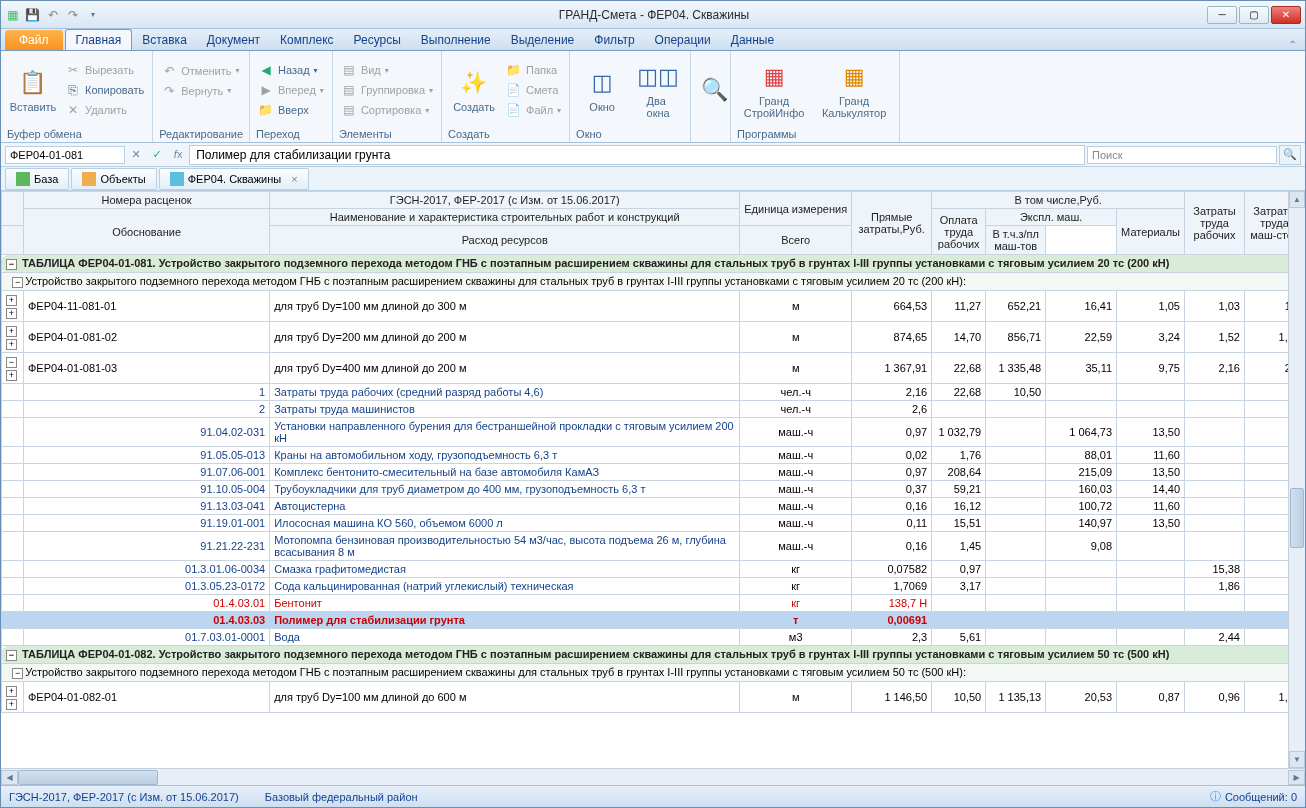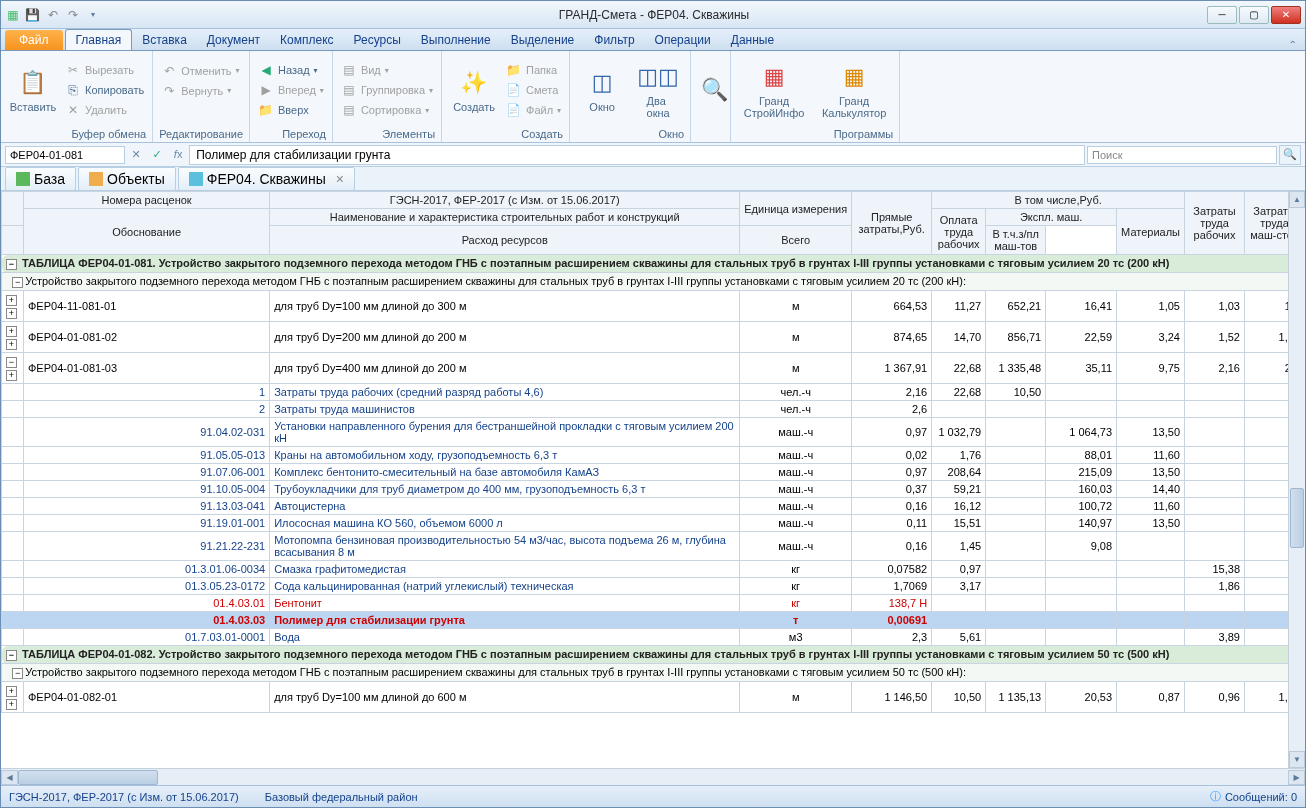--- a/index.html
+++ b/index.html
@@ -13,35 +13,35 @@
 .winbtn { width: 30px; height: 18px; border: 1px solid #9bb; border-radius: 2px; display: flex; align-items: center; justify-content: center; font-size: 10px; background: linear-gradient(#f7fafe,#dfe9f3); }
 .winbtn.close { background: linear-gradient(#f08080,#d03020); color: #fff; border-color: #a03020; }
 .tabs { height: 22px; display: flex; align-items: flex-end; padding-left: 4px; background: linear-gradient(#e5effa,#cedff0); border-bottom: 1px solid #7a9bc0; }
 .filebtn { background: linear-gradient(#feb24c,#f7931e); color: #fff; padding: 3px 14px; border-radius: 3px 3px 0 0; font-size: 12px; margin-right: 2px; }
 .tab { padding: 3px 10px; font-size: 12px; color: #15428b; cursor: pointer; }
 .tab.active { background: #f4f8fc; border: 1px solid #7a9bc0; border-bottom: none; border-radius: 3px 3px 0 0; color: #15428b; font-weight: 500; }
 .tabs .chev { margin-left: auto; margin-right: 8px; color: #5a7ba2; font-size: 10px; }
 .ribbon { height: 92px; background: #f4f8fc; border-bottom: 1px solid #a6c1de; display: flex; }
 .group { border-right: 1px solid #c4d6e8; padding: 2px 6px 1px; display: flex; flex-direction: column; }
 .group .body { flex: 1; display: flex; align-items: center; gap: 4px; }
-.group .lbl { text-align: right; font-size: 11px; color: #4a6a8a; padding: 1px 0; }
+.group .lbl { text-align: left; font-size: 11px; color: #4a6a8a; padding: 1px 0; }
 .bigbtn { width: 52px; display: flex; flex-direction: column; align-items: center; gap: 2px; padding: 2px; color: #4a6a8a; }
 .bigbtn .ic { width: 32px; height: 32px; display: flex; align-items: center; justify-content: center; font-size: 22px; }
 .smallstack { display: flex; flex-direction: column; gap: 2px; }
 .smbtn { display: flex; align-items: center; gap: 4px; color: #4a6a8a; padding: 1px 2px; font-size: 11px; white-space: nowrap; }
 .smbtn .ic { width: 16px; height: 16px; display: inline-flex; align-items: center; justify-content: center; font-size: 12px; }
 .smbtn.dis { color: #a0a0a0; }
 .fxbar { height: 24px; background: #f0f5fb; border-bottom: 1px solid #b8cee2; display: flex; align-items: center; padding: 0 4px; gap: 2px; }
 .fxbar .cellref { width: 120px; border: 1px solid #b8cee2; padding: 2px 4px; background: #fff; font-size: 11px; }
 .fxbar .fxbtns span { display: inline-flex; width: 18px; justify-content: center; color: #6a8aac; }
 .fxbar .formula { flex: 1; border: 1px solid #b8cee2; padding: 2px 6px; background: #fff; font-size: 12px; }
 .fxbar .search { width: 190px; border: 1px solid #b8cee2; padding: 2px 4px; background: #fff; color: #888; font-size: 11px; }
 .fxbar .sbtn { width: 22px; height: 20px; border: 1px solid #b8cee2; background: #eaf2fa; display: flex; align-items: center; justify-content: center; color: #5a7ba2; }
 .doctabs { height: 24px; background: #eaf2fa; border-bottom: 1px solid #b8cee2; display: flex; align-items: center; padding-left: 4px; gap: 2px; }
-.dtab { padding: 3px 10px; border: 1px solid #b8cee2; background: linear-gradient(#fafdff,#e3eef8); border-radius: 2px; font-size: 14px; display: flex; align-items: center; gap: 4px; }
+.dtab { padding: 3px 10px; border: 1px solid #b8cee2; background: linear-gradient(#fafdff,#e3eef8); border-radius: 2px; font-size: 11px; display: flex; align-items: center; gap: 4px; }
 .dtab .ic { width: 14px; height: 14px; }
 .dtab.g .ic { background: #5cb85c; }
 .dtab.o .ic { background: #f0ad4e; }
 .dtab.d .ic { background: #5bc0de; }
 .dtab .x { color: #888; margin-left: 6px; }
 .gridwrap { flex: 1; overflow: auto; background: #fff; position: relative; }
 table { border-collapse: collapse; width: 100%; font-size: 11px; }
 th, td { border: 1px solid #c8d4e0; padding: 2px 4px; vertical-align: middle; }
 th { background: #eef4fa; font-weight: normal; text-align: center; color: #222; }
 td.num { text-align: right; }
@@ -520,21 +520,21 @@
           <tr>
             <td></td>
             <td class="num" colspan="2"><span class="link">01.7.03.01-0001</span></td>
             <td><span class="link">Вода</span></td>
             <td class="ctr">м3</td>
             <td class="num">2,3</td>
             <td class="num">5,61</td>
             <td></td>
             <td></td>
             <td></td>
-            <td class="num">3,89</td>
+            <td class="num">2,44</td>
             <td></td>
           </tr>
           <tr>
             <td class="sect" colspan="12"><span class="exp">−</span> ТАБЛИЦА ФЕР04-01-082. Устройство закрытого подземного перехода методом ГНБ с поэтапным расширением скважины для стальных труб в грунтах I-III группы установками с тяговым усилием 50 тс (500 кН)</td>
           </tr>
           <tr>
             <td class="sub" colspan="12">&nbsp;&nbsp;<span class="exp">−</span>Устройство закрытого подземного перехода методом ГНБ с поэтапным расширением скважины для стальных труб в грунтах I-III группы установками с тяговым усилием 50 тс (500 кН):</td>
           </tr>
           <tr>
             <td><span class="exp">+</span><span class="exp">+</span></td>

